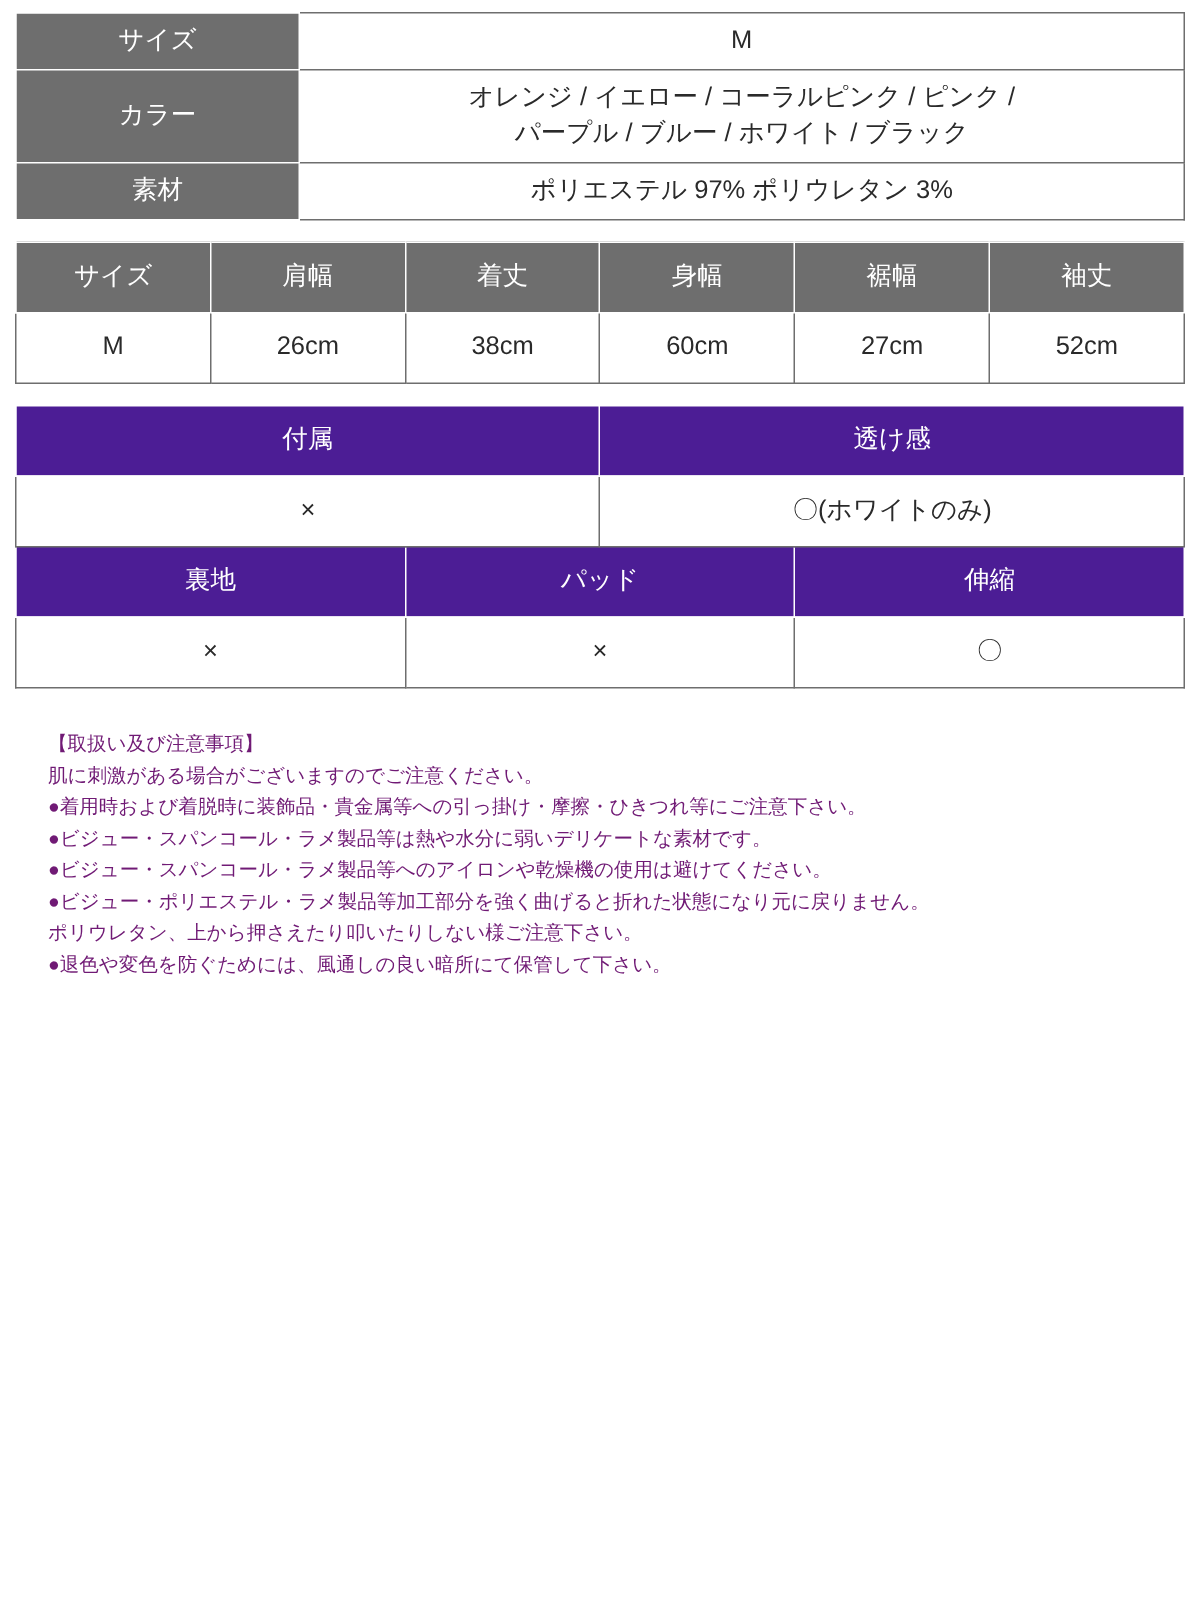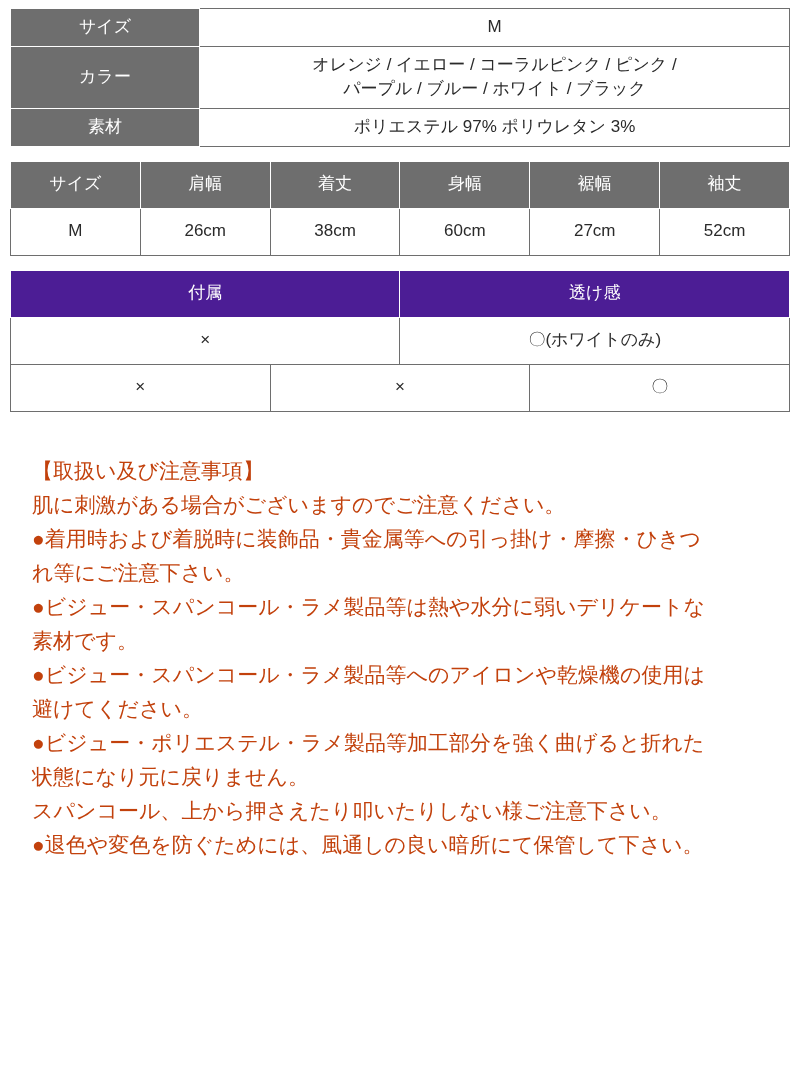--- a/index.html
+++ b/index.html
@@ -81,25 +81,25 @@
     background: #4c1d95;
     color: #ffffff;
     height: 34px;
   }
   .tbl-attr td {
     background: #ffffff;
     border: 1px solid #6e6e6e;
     height: 34px;
   }
   .notes {
-    margin-top: 42px;
+    margin-top: 26px;
     padding-left: 22px;
-    font-size: 21px;
+    font-size: 13px;
     line-height: 1.62;
-    color: #c2410c;
+    color: #701a75;
   }
   .notes div {
     white-space: pre-wrap;
   }
 </style>
 </head>
 <body>
 
 <div class="page">
 
@@ -146,31 +146,36 @@
     <tbody>
       <tr>
         <th colspan="3">付属</th>
         <th colspan="3">透け感</th>
       </tr>
       <tr>
         <td colspan="3">×</td>
         <td colspan="3">〇(ホワイトのみ)</td>
       </tr>
       <tr>
+        <th colspan="2">裏地</th>
+        <th colspan="2">パッド</th>
+        <th colspan="2">伸縮</th>
+      </tr>
+      <tr>
         <td colspan="2">×</td>
         <td colspan="2">×</td>
         <td colspan="2">〇</td>
       </tr>
     </tbody>
   </table>
 
   <div class="notes">
     <div>【取扱い及び注意事項】</div>
     <div>肌に刺激がある場合がございますのでご注意ください。</div>
     <div>●着用時および着脱時に装飾品・貴金属等への引っ掛け・摩擦・ひきつれ等にご注意下さい。</div>
     <div>●ビジュー・スパンコール・ラメ製品等は熱や水分に弱いデリケートな素材です。</div>
     <div>●ビジュー・スパンコール・ラメ製品等へのアイロンや乾燥機の使用は避けてください。</div>
     <div>●ビジュー・ポリエステル・ラメ製品等加工部分を強く曲げると折れた状態になり元に戻りません。</div>
-    <div>スパンコール、上から押さえたり叩いたりしない様ご注意下さい。</div>
+    <div>ポリウレタン、上から押さえたり叩いたりしない様ご注意下さい。</div>
     <div>●退色や変色を防ぐためには、風通しの良い暗所にて保管して下さい。</div>
   </div>
 
 </div>
 
 </body></html>

